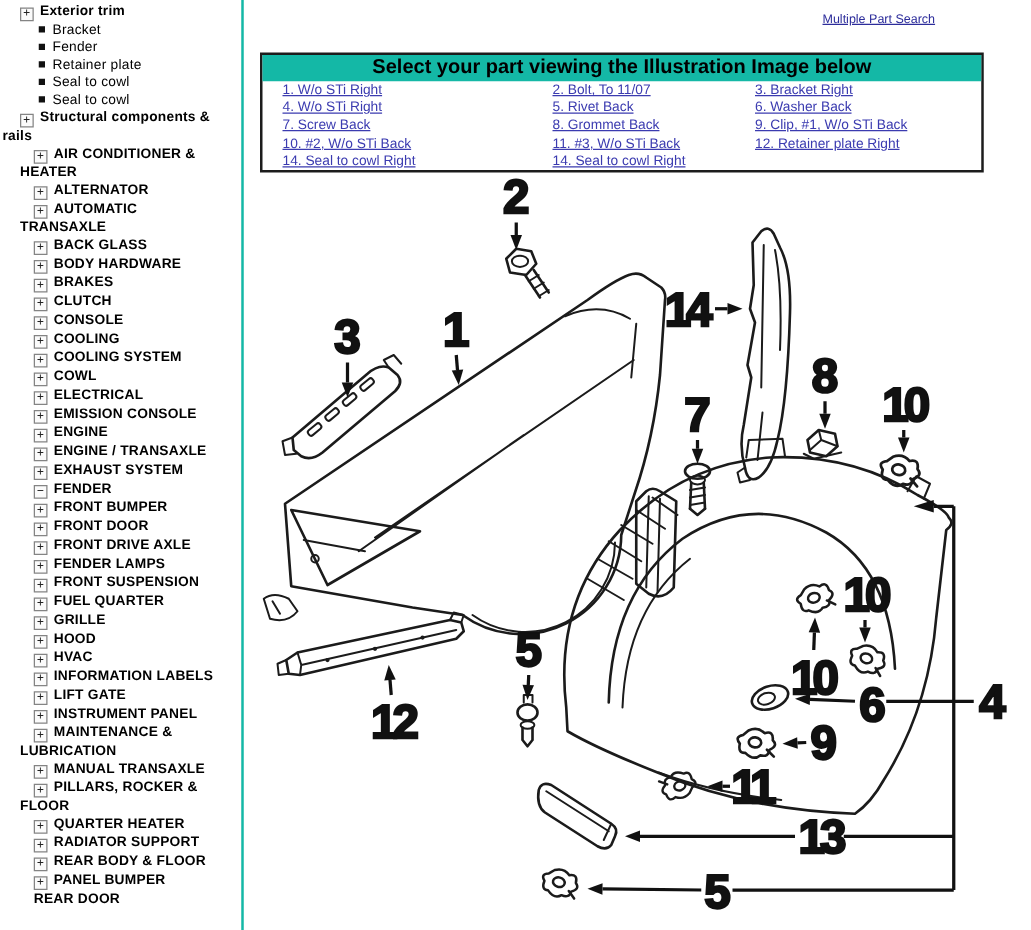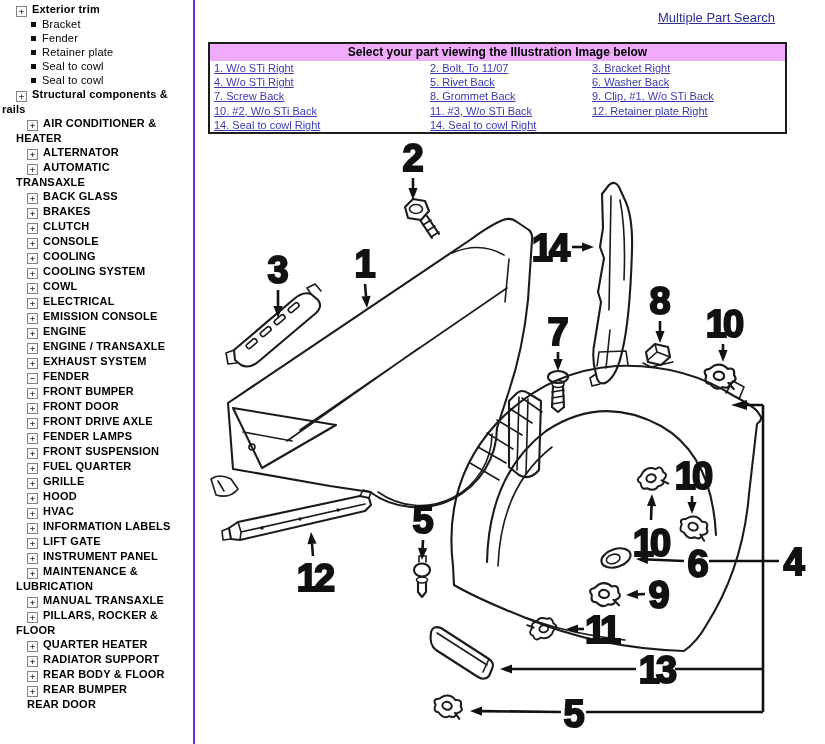--- a/index.html
+++ b/index.html
@@ -1,41 +1,41 @@
 <!DOCTYPE html>
 <html><head>
 <meta charset="utf-8">
 <style>
   html,body{margin:0;padding:0}
   body{width:825px;height:744px;overflow:hidden;background:#fff;position:relative;
        font-family:"Liberation Sans",sans-serif;color:#000}
 
   
   #sidebar{position:absolute;left:0;top:0;width:195px;height:744px;box-sizing:border-box;
-           border-right:2px solid #6d28d9;padding-top:2px;background:#fff}
+           border-right:2px solid #14b8a6;padding-top:2px;background:#fff}
   .ti{font-size:11px;line-height:14px;letter-spacing:.2px;white-space:pre-line;cursor:default}
   .ti.b{font-weight:bold}
   .lv1{padding-left:2px;text-indent:14px}
   .lv2c{padding-left:16px;text-indent:11px}
   .lv2{padding-left:31px}
   .tico{display:inline-block;width:9px;height:9px;border:1px solid #848484;background:#fbfbfb;
         font-family:"DejaVu Sans Mono",monospace;font-size:9px;line-height:8px;font-weight:normal;
         text-align:center;color:#222;vertical-align:-1px;margin-right:5px;text-indent:0}
   .bul{display:inline-block;width:5px;height:5px;background:#111;margin-right:6px;vertical-align:1px}
 
   
-  #mps-link{position:absolute;left:658px;top:10px;font-size:13px;color:#2d2d9b;
+  #mps-link{position:absolute;left:658px;top:10px;font-size:10px;color:#2d2d9b;
             text-decoration:underline;cursor:pointer}
 
   
   #parts-table{position:absolute;left:208px;top:42px;width:575px;border:2px solid #1c1c1c;background:#fff}
-  #pt-head{background:#f0abfc;font-weight:bold;font-size:12px;text-align:center;padding:1px 0 2px;color:#000}
+  #pt-head{background:#14b8a6;font-weight:bold;font-size:16px;text-align:center;padding:1px 0 2px;color:#000}
   .pt-row{display:grid;grid-template-columns:216px 162px 193px}
   .pt-row a{display:block;font-size:11px;line-height:14.2px;color:#3b3bb0;text-decoration:underline;
-            padding-left:4px;white-space:nowrap;overflow:hidden;cursor:pointer}
+            padding-left:16px;white-space:nowrap;overflow:hidden;cursor:pointer}
 
   
   #illus{position:absolute;left:0;top:0;pointer-events:none}
   .part{fill:none;stroke:#1b1b1b;stroke-width:2.1;stroke-linejoin:round;stroke-linecap:round}
   .thin{stroke-width:1.6}
   .dot{fill:#1b1b1b;stroke:none}
   .cstem{stroke:#111;stroke-width:2.6;fill:none}
   .chead{fill:#111;stroke:none}
   .clab{font-family:"Liberation Sans",sans-serif;font-weight:bold;font-size:38px;fill:#111;
         stroke:#111;stroke-width:2px;paint-order:stroke;text-anchor:middle}
@@ -51,20 +51,21 @@
     <div class="ti lv2"><span class="bul"></span><span>Seal to cowl</span></div>
     <div class="ti lv2"><span class="bul"></span><span>Seal to cowl</span></div>
     <div class="ti lv1 b"><span class="tico">+</span><span>Structural components &amp;
 rails</span></div>
     <div class="ti lv2c b"><span class="tico">+</span><span>AIR CONDITIONER &amp;
 HEATER</span></div>
     <div class="ti lv2c b"><span class="tico">+</span><span>ALTERNATOR</span></div>
     <div class="ti lv2c b"><span class="tico">+</span><span>AUTOMATIC
 TRANSAXLE</span></div>
     <div class="ti lv2c b"><span class="tico">+</span><span>BACK GLASS</span></div>
+    <div class="ti lv2c b"><span class="tico">+</span><span>BODY HARDWARE</span></div>
     <div class="ti lv2c b"><span class="tico">+</span><span>BRAKES</span></div>
     <div class="ti lv2c b"><span class="tico">+</span><span>CLUTCH</span></div>
     <div class="ti lv2c b"><span class="tico">+</span><span>CONSOLE</span></div>
     <div class="ti lv2c b"><span class="tico">+</span><span>COOLING</span></div>
     <div class="ti lv2c b"><span class="tico">+</span><span>COOLING SYSTEM</span></div>
     <div class="ti lv2c b"><span class="tico">+</span><span>COWL</span></div>
     <div class="ti lv2c b"><span class="tico">+</span><span>ELECTRICAL</span></div>
     <div class="ti lv2c b"><span class="tico">+</span><span>EMISSION CONSOLE</span></div>
     <div class="ti lv2c b"><span class="tico">+</span><span>ENGINE</span></div>
     <div class="ti lv2c b"><span class="tico">+</span><span>ENGINE / TRANSAXLE</span></div>
@@ -83,21 +84,21 @@
     <div class="ti lv2c b"><span class="tico">+</span><span>LIFT GATE</span></div>
     <div class="ti lv2c b"><span class="tico">+</span><span>INSTRUMENT PANEL</span></div>
     <div class="ti lv2c b"><span class="tico">+</span><span>MAINTENANCE &amp;
 LUBRICATION</span></div>
     <div class="ti lv2c b"><span class="tico">+</span><span>MANUAL TRANSAXLE</span></div>
     <div class="ti lv2c b"><span class="tico">+</span><span>PILLARS, ROCKER &amp;
 FLOOR</span></div>
     <div class="ti lv2c b"><span class="tico">+</span><span>QUARTER HEATER</span></div>
     <div class="ti lv2c b"><span class="tico">+</span><span>RADIATOR SUPPORT</span></div>
     <div class="ti lv2c b"><span class="tico">+</span><span>REAR BODY &amp; FLOOR</span></div>
-    <div class="ti lv2c b"><span class="tico">+</span><span>REAR BUMPER</span></div>
+    <div class="ti lv2c b"><span class="tico">+</span><span>PANEL BUMPER</span></div>
     <div class="ti lv2c b"><span>REAR DOOR</span></div>
   </div>
 
 <a id="mps-link">Multiple Part Search</a>
 
 <div id="parts-table">
   <div id="pt-head">Select your part viewing the Illustration Image below</div>
   <div id="pt-body">
       <div class="pt-row">
         <a>1. W/o STi Right</a>

